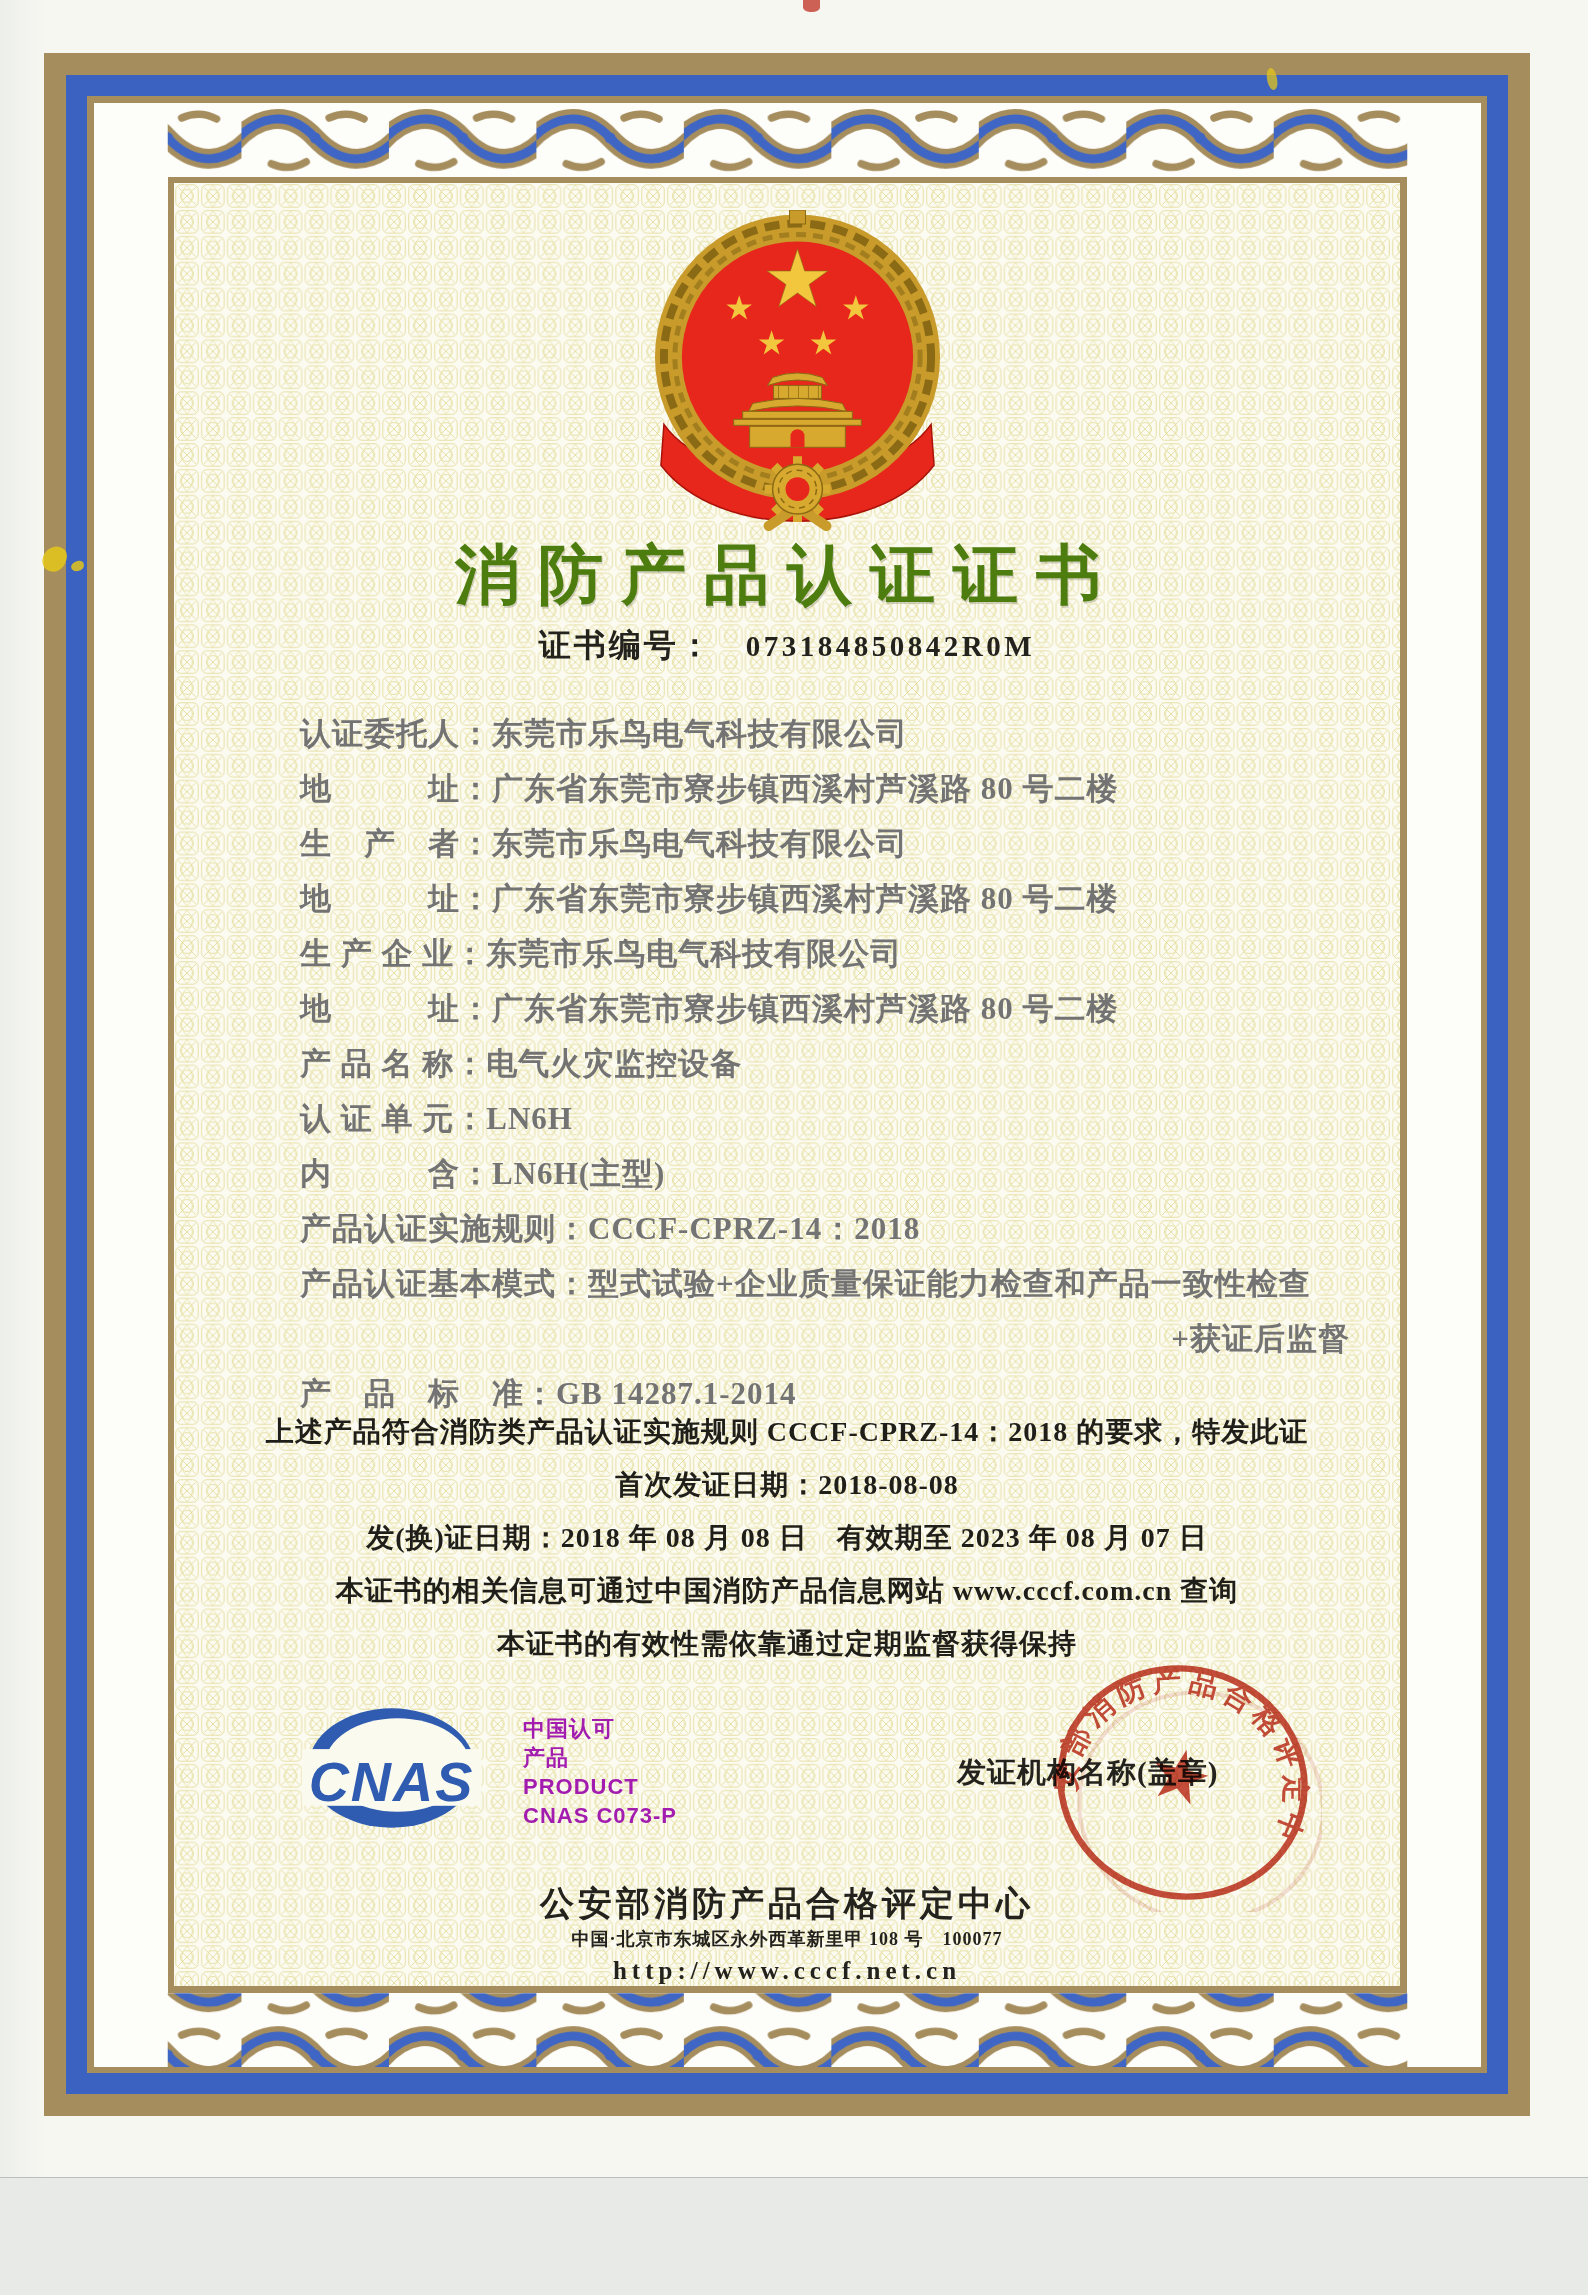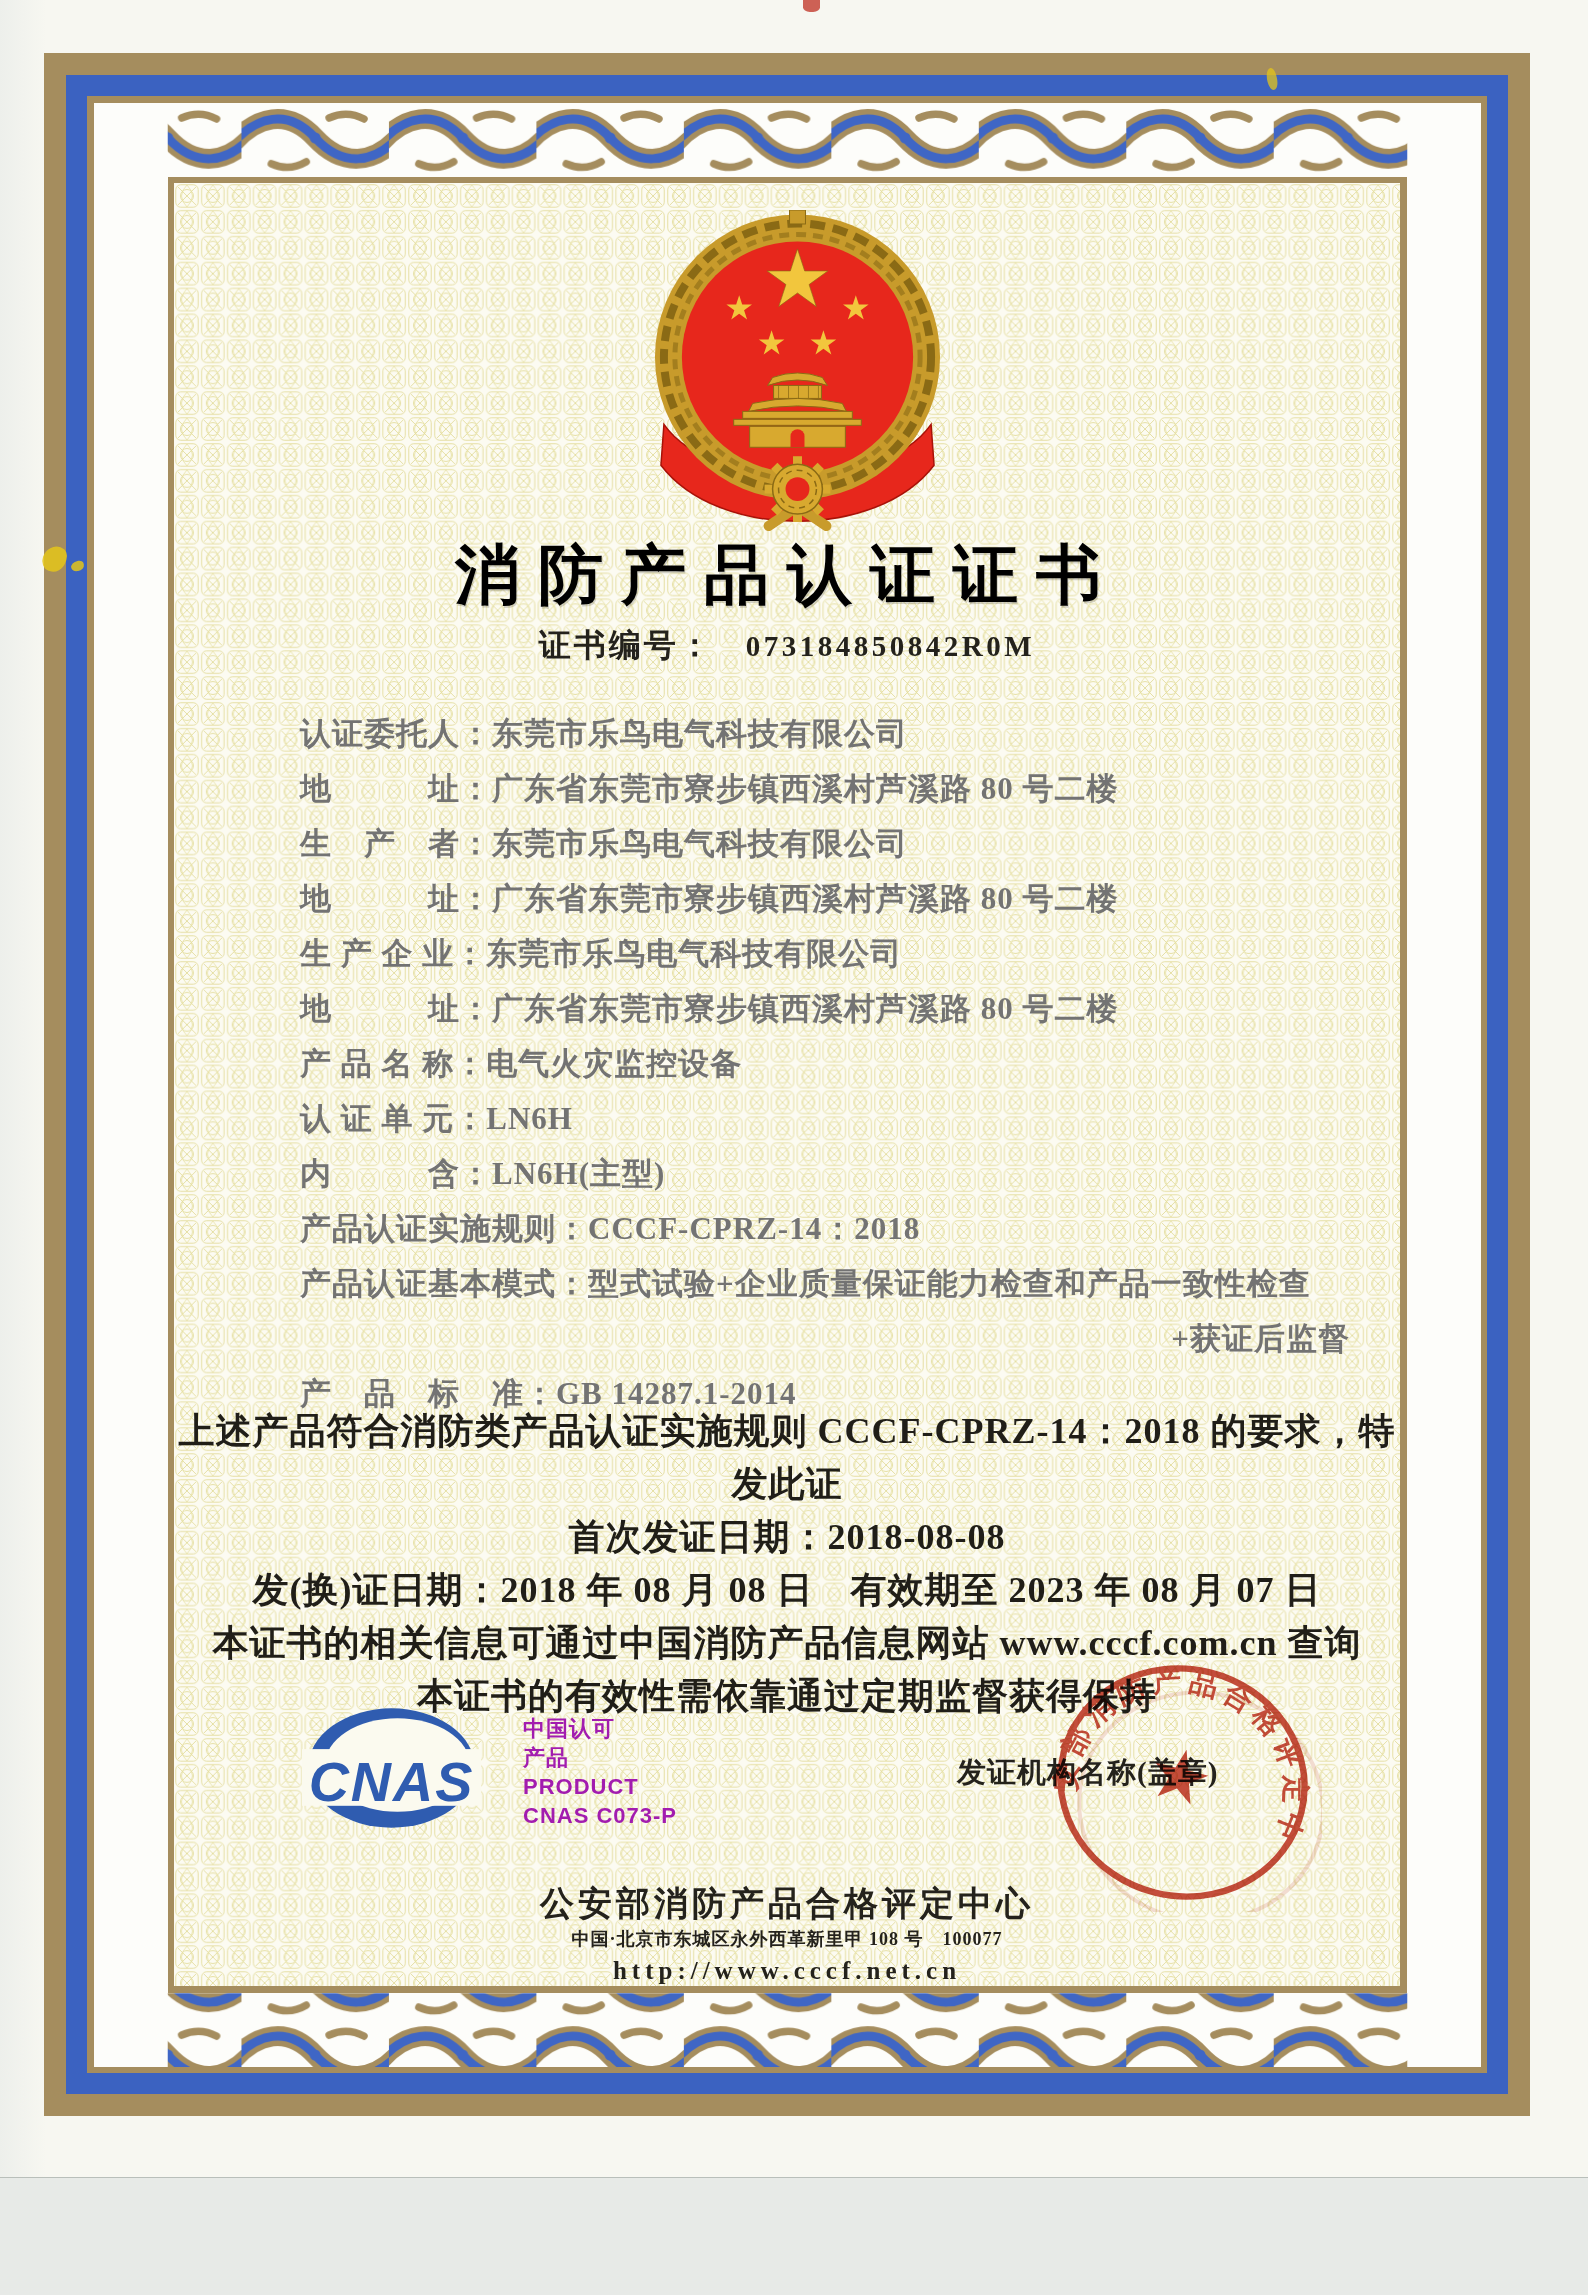--- a/index.html
+++ b/index.html
@@ -17,27 +17,27 @@
   .f3{width:100%;height:100%;background:#a58d5e;padding:6.5px;box-sizing:border-box;}
   .f4{width:100%;height:100%;background:#fdfdfa;position:relative;padding:74px;box-sizing:border-box;}
   .ornsvg{position:absolute;left:0;top:0;width:100%;height:100%;}
   .f5{width:100%;height:100%;background:#a58d5e;padding:6.5px;box-sizing:border-box;position:relative;}
   .interior{width:100%;height:100%;background:#fcfbf2;position:relative;overflow:hidden;}
   .guilloche{position:absolute;left:0;top:0;width:100%;height:100%;}
 
   .interior > *{position:absolute;}
   .emblem{left:469px;top:27px;width:309px;height:324px;}
   .title{left:0;right:0;top:348px;margin:0;text-align:center;font-size:65px;font-weight:700;
-         letter-spacing:18px;color:#000000;text-shadow:1px 1.5px 0 rgba(70,62,40,.22);}
+         letter-spacing:18px;color:#4d7c0f;text-shadow:1px 1.5px 0 rgba(70,62,40,.22);}
   .certno{left:0;right:0;top:441px;text-align:center;font-size:32px;font-weight:600;letter-spacing:3px;}
   .certno .num{margin-left:32px;font-size:29px;letter-spacing:3.5px;font-weight:600;}
   .bodylines{left:126px;right:50px;top:523px;font-size:31px;line-height:55px;
              letter-spacing:1px;font-weight:600;color:#737373;white-space:nowrap;}
   .bodylines .indent{padding-left:275px;text-align:right;}
-  .stmt{left:0;right:0;top:1222px;text-align:center;font-size:36px;line-height:53px;
+  .stmt{left:0;right:0;top:1222px;text-align:center;font-size:28px;line-height:53px;
         font-weight:700;letter-spacing:1px;color:#201e18;}
   .cnaslogo{left:128px;top:1520px;width:179px;height:132px;}
   .cnastext{left:349px;top:1531px;font-size:22px;line-height:29px;font-weight:600;letter-spacing:1px;
             font-family:"Liberation Sans","DejaVu Sans",sans-serif;color:#a21caf;}
   .issuer{left:783px;top:1570px;font-size:29px;font-weight:600;letter-spacing:1px;}
   .stamp{left:869px;top:1470px;width:279px;height:259px;mix-blend-mode:multiply;opacity:.93;}
   .forg{left:0;right:0;top:1698px;text-align:center;font-size:34px;font-weight:700;letter-spacing:4px;}
   .faddr{left:0;right:0;top:1744px;text-align:center;font-size:18px;font-weight:600;letter-spacing:1px;}
   .furl{left:0;right:0;top:1774px;text-align:center;font-size:25px;font-weight:600;letter-spacing:5px;}
 

